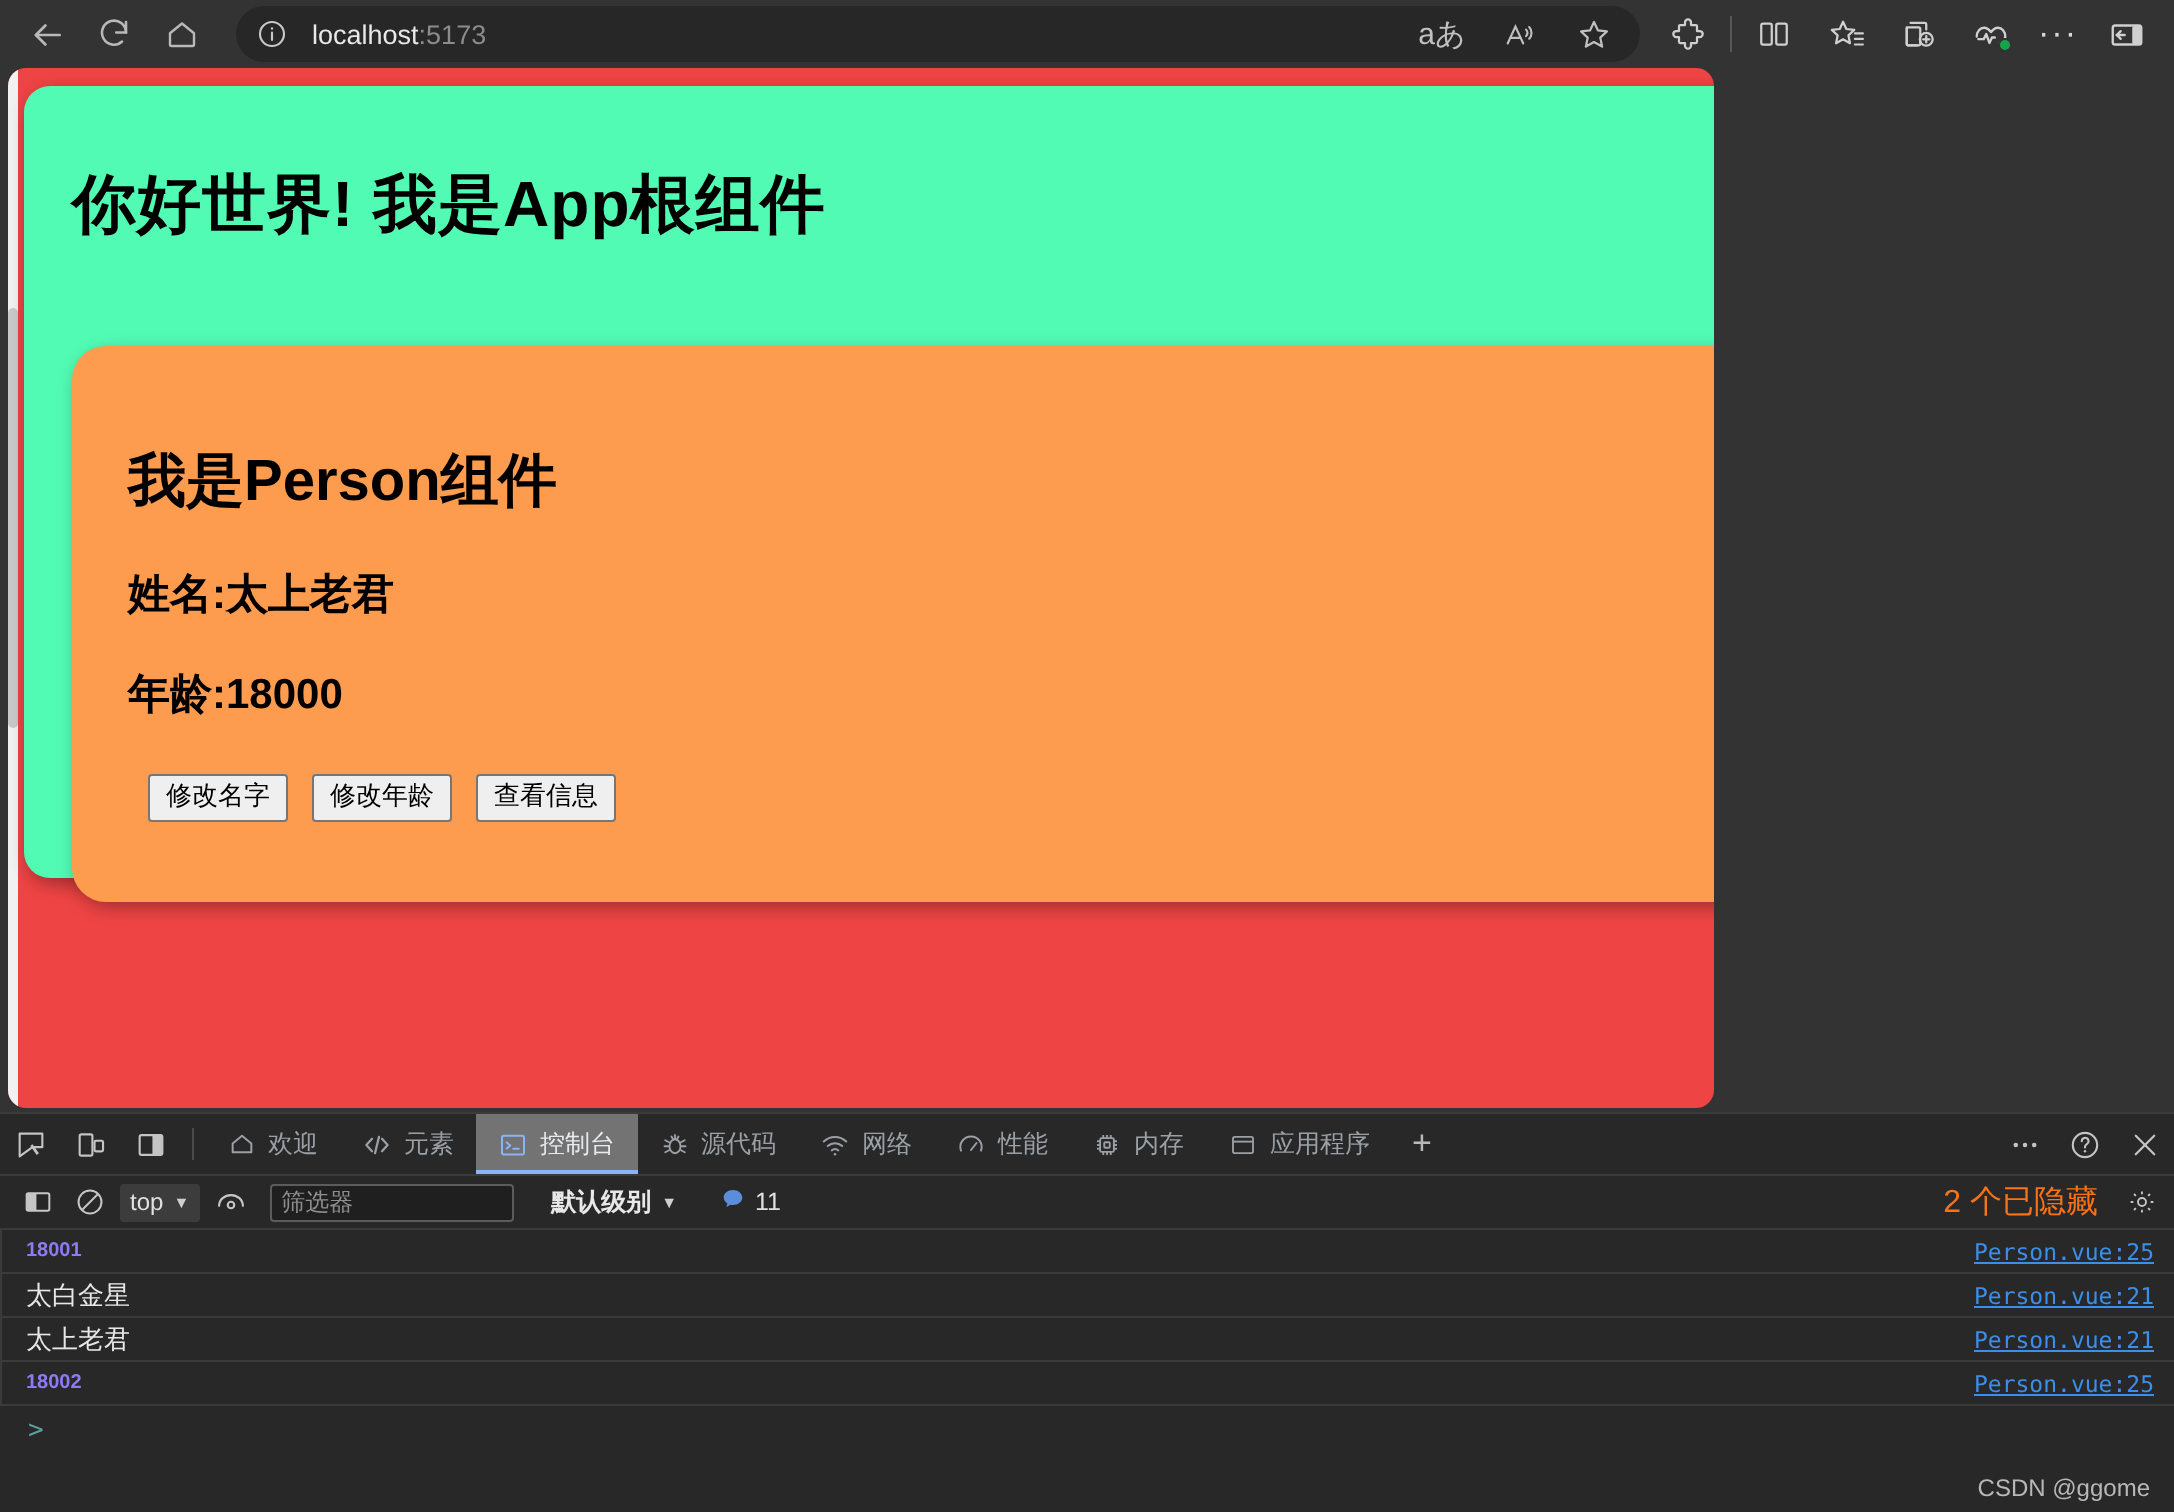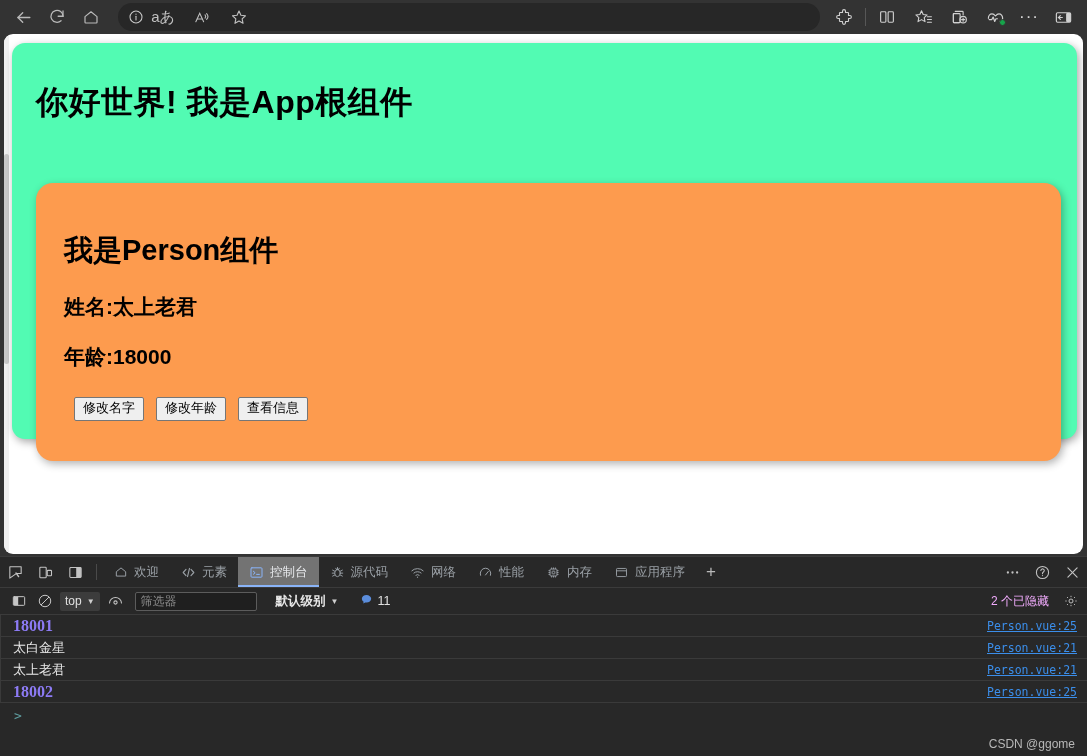--- a/index.html
+++ b/index.html
@@ -84,23 +84,23 @@
     color: #d8d8d8;
     display: flex; align-items: center; justify-content: center;
     font-size: 17px; letter-spacing: 1px;
     flex: none;
   }
 
   
   .viewport {
     position: absolute;
     left: 4px; top: 34px;
-    width: 1079px;
+    width: 853px;
     height: 520px;
-    background: #ffffff;
+    background: #ef4444;
     border-radius: 9px 9px 9px 9px;
     overflow: hidden;
   }
   .page-scroll-track {
     position: absolute;
     left: 0; top: 0;
     width: 5px; height: 100%;
     background: #f1f1f1;
   }
   .page-scroll-thumb {
@@ -123,21 +123,21 @@
   .app-title {
     margin: 0;
     padding: 38px 0 0 24px;
     font-size: 32px;
     font-weight: bold;
     color: #000;
     letter-spacing: 0.5px;
   }
   .person-card {
     position: absolute;
-    left: 24px; top: 140px;
+    left: 24px; top: 130px;
     width: 1025px;
     height: 278px;
     background: #FD9B4E;
     border-radius: 17px;
     box-shadow: 2px 3px 9px rgba(0,0,0,0.3);
   }
   .person-title {
     margin: 0;
     padding: 48px 0 0 28px;
     font-size: 29px;
@@ -283,22 +283,22 @@
   }
   .msg-count {
     display: flex; align-items: center; gap: 5px;
     margin-left: 16px;
     font-size: 12.5px;
     color: #e0e0e0;
     flex: none;
   }
   .fb-spacer { flex: 1 1 auto; }
   .hidden-note {
-    font-size: 12px;
-    color: #f0abfc;
+    font-size: 16px;
+    color: #f97316;
     margin-right: 6px;
     flex: none;
   }
 
   .console-body {
     position: relative;
     height: 142px;
     background: #282828;
     overflow: hidden;
   }
@@ -311,22 +311,22 @@
     border-bottom: 1px solid #3a3a3a;
     position: relative;
   }
   .log-left-edge {
     position: absolute;
     left: 0; top: 0; bottom: 0;
     width: 1px;
     background: #3a3a3a;
   }
   .log-msg {
-    font-family: Liberation Serif, serif;
-    font-size: 16px;
+    font-family: Liberation Sans, sans-serif;
+    font-size: 10px;
     color: #e8e8e8;
     white-space: nowrap;
   }
   .log-msg.num {
     color: #8d7bf5;
     font-weight: bold;
   }
   .log-msg.cjk {
     font-family: "Liberation Sans", sans-serif;
     font-size: 13px;
@@ -384,20 +384,21 @@
   </div>
 
   <div class="omnibox">
     <span class="info-ic">
       <svg width="16" height="16" viewBox="0 0 24 24" fill="none" stroke="currentColor" stroke-width="1.6">
         <circle cx="12" cy="12" r="9"></circle>
           <line x1="12" y1="11" x2="12" y2="16.5" stroke-linecap="round"></line>
           <circle cx="12" cy="7.8" r="0.9" fill="currentColor" stroke="none"></circle>
       </svg>
     </span>
+    <span class="url-text"><span>localhost</span><span class="port">:5173</span></span>
     <span class="omni-right">
       <span class="omni-icon">aあ</span>
       <span class="omni-icon">
         <svg width="17" height="17" viewBox="0 0 24 24" fill="none" stroke="currentColor" stroke-width="1.5" stroke-linecap="round">
           <path d="M4 18 9.5 6 15 18"></path>
             <path d="M6.2 14h6.6"></path>
             <path d="M17 8.2a3.5 3.5 0 0 1 0 4.6"></path>
             <path d="M19.2 6.4a6 6 0 0 1 0 8.2"></path>
         </svg>
       </span>

